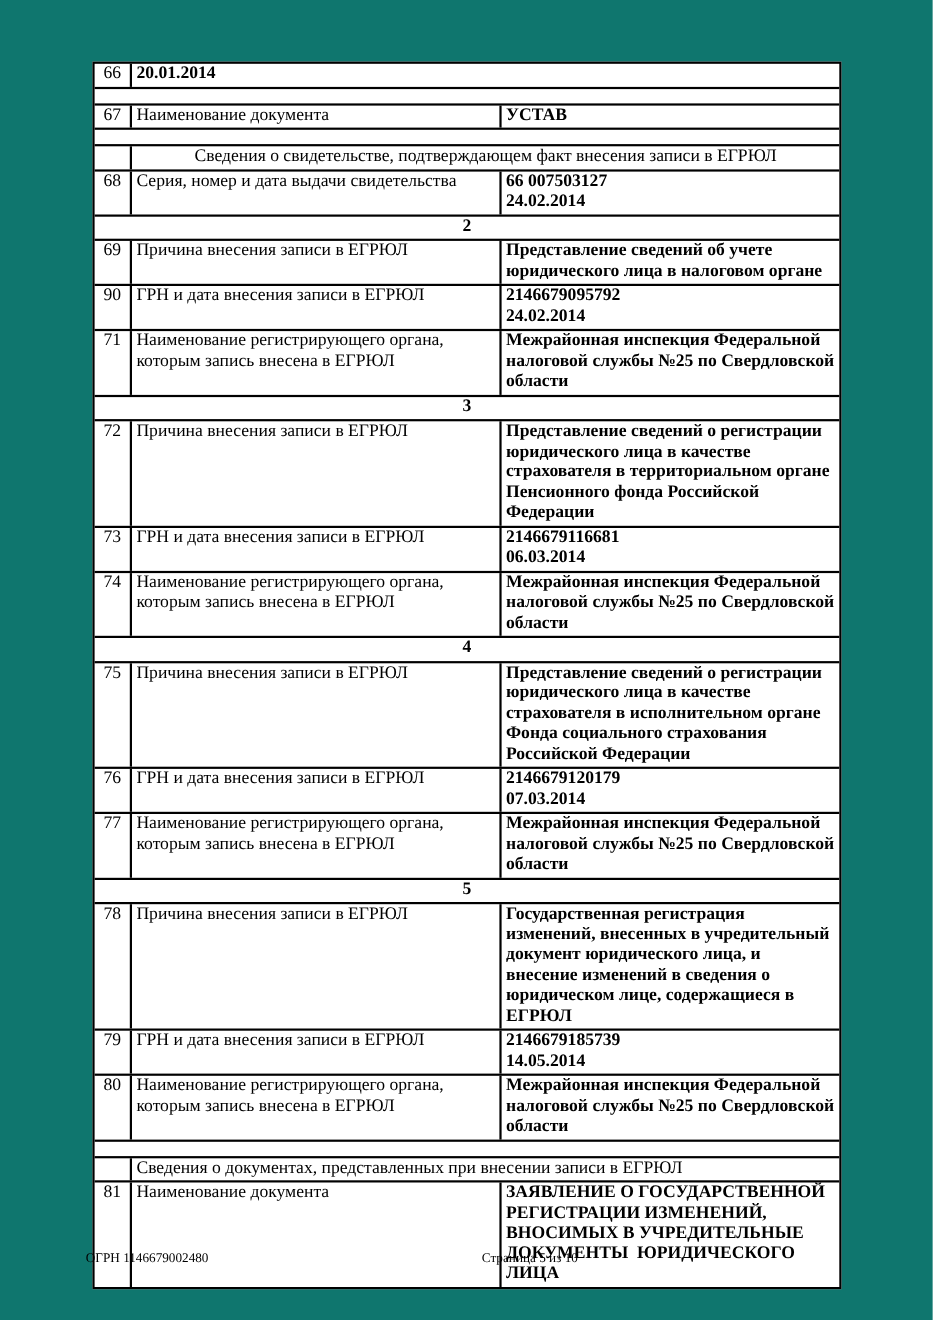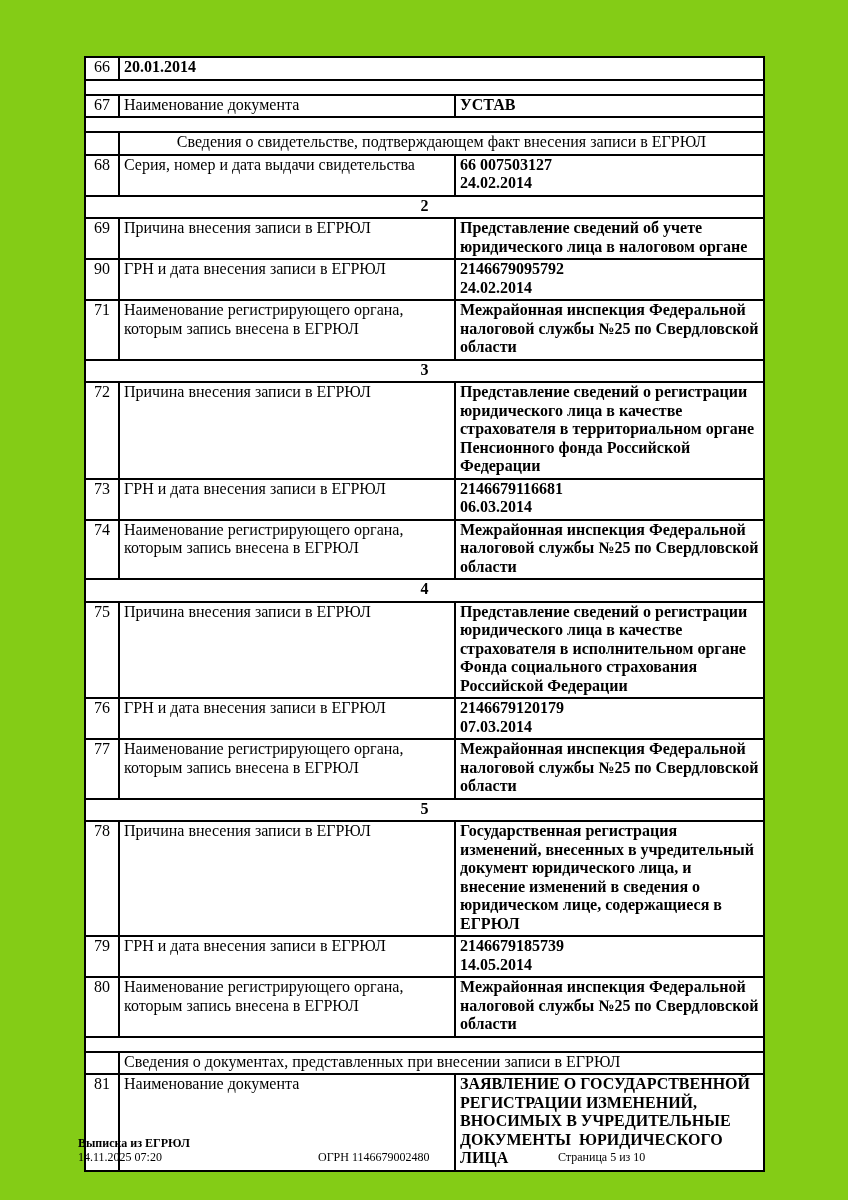--- a/index.html
+++ b/index.html
@@ -4,21 +4,21 @@
 <style>
   html, body {
     margin: 0;
     padding: 0;
     background: #ffffff;
   }
   .page {
     position: relative;
     width: 848px;
     height: 1200px;
-    background: #84cc16;
+    background: #0f766e;
     color: #000000;
     font-family: "Liberation Serif", "DejaVu Serif", serif;
     overflow: hidden;
   }
   .doc-table {
     position: absolute;
     left: 84px;
     top: 56px;
     width: 681px;
     border: 2px solid #000000;
@@ -219,21 +219,17 @@
   </div>
 
   <div class="row data-row">
     <div class="cell num">81</div>
     <div class="cell label">Наименование документа</div>
     <div class="cell value">ЗАЯВЛЕНИЕ О ГОСУДАРСТВЕННОЙ РЕГИСТРАЦИИ ИЗМЕНЕНИЙ, ВНОСИМЫХ В УЧРЕДИТЕЛЬНЫЕ ДОКУМЕНТЫ  ЮРИДИЧЕСКОГО ЛИЦА</div>
   </div>
 </div>
 
   <div class="footer">
-    <div class="footer-left">
-      <div class="footer-title">Выписка из ЕГРЮЛ</div>
-      <div>14.11.2025 07:20</div>
-    </div>
     <div class="footer-center">ОГРН 1146679002480</div>
     <div class="footer-right">Страница 5 из 10</div>
   </div>
 
 </div>
 
 </body></html>

